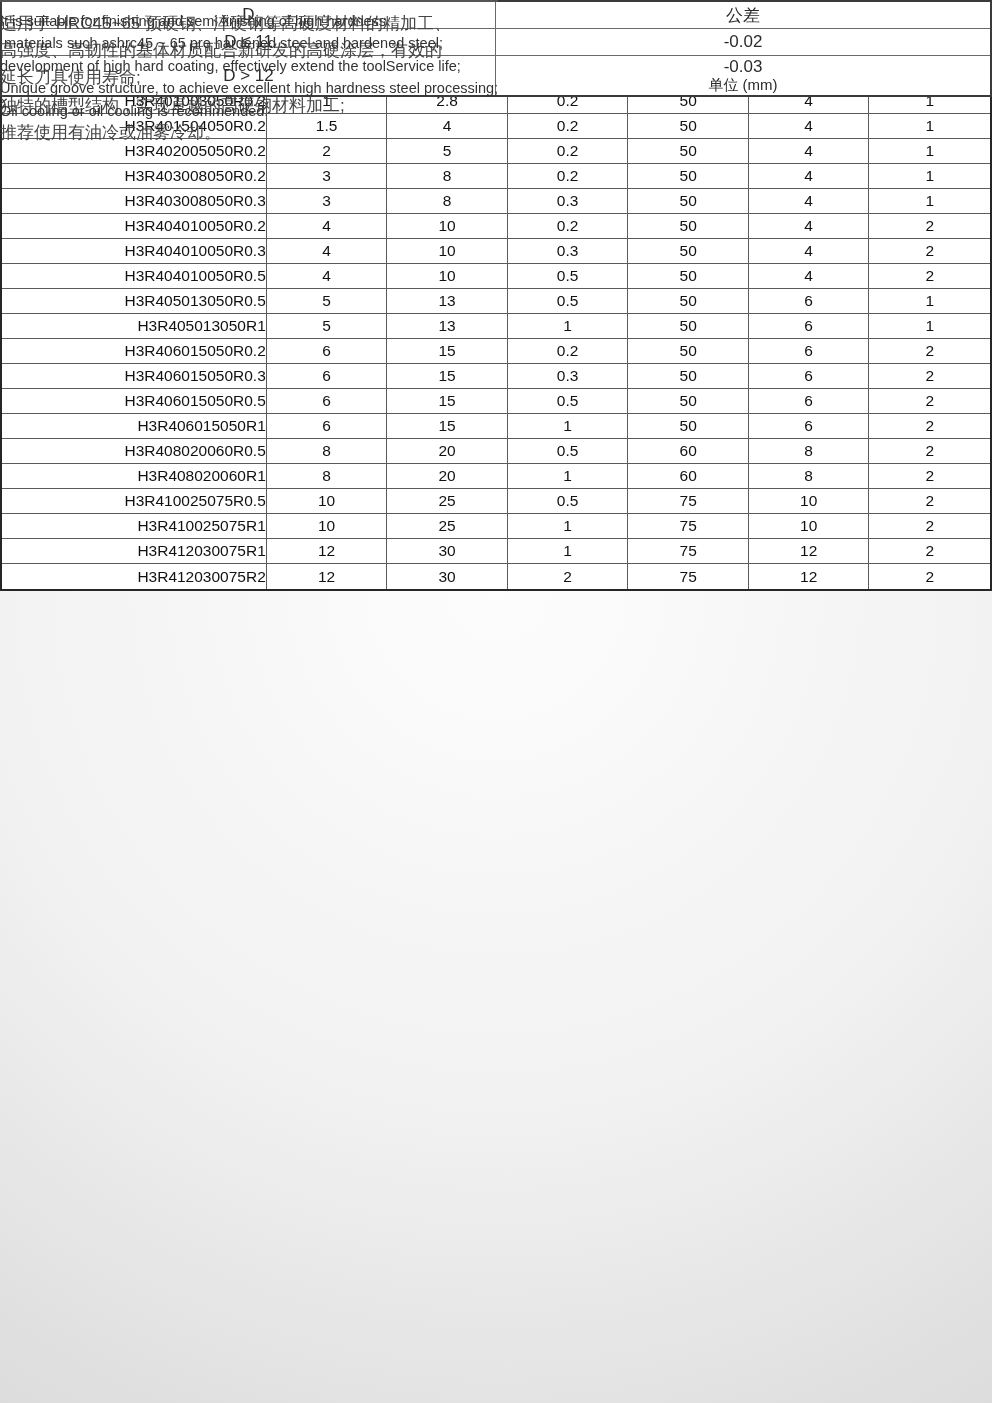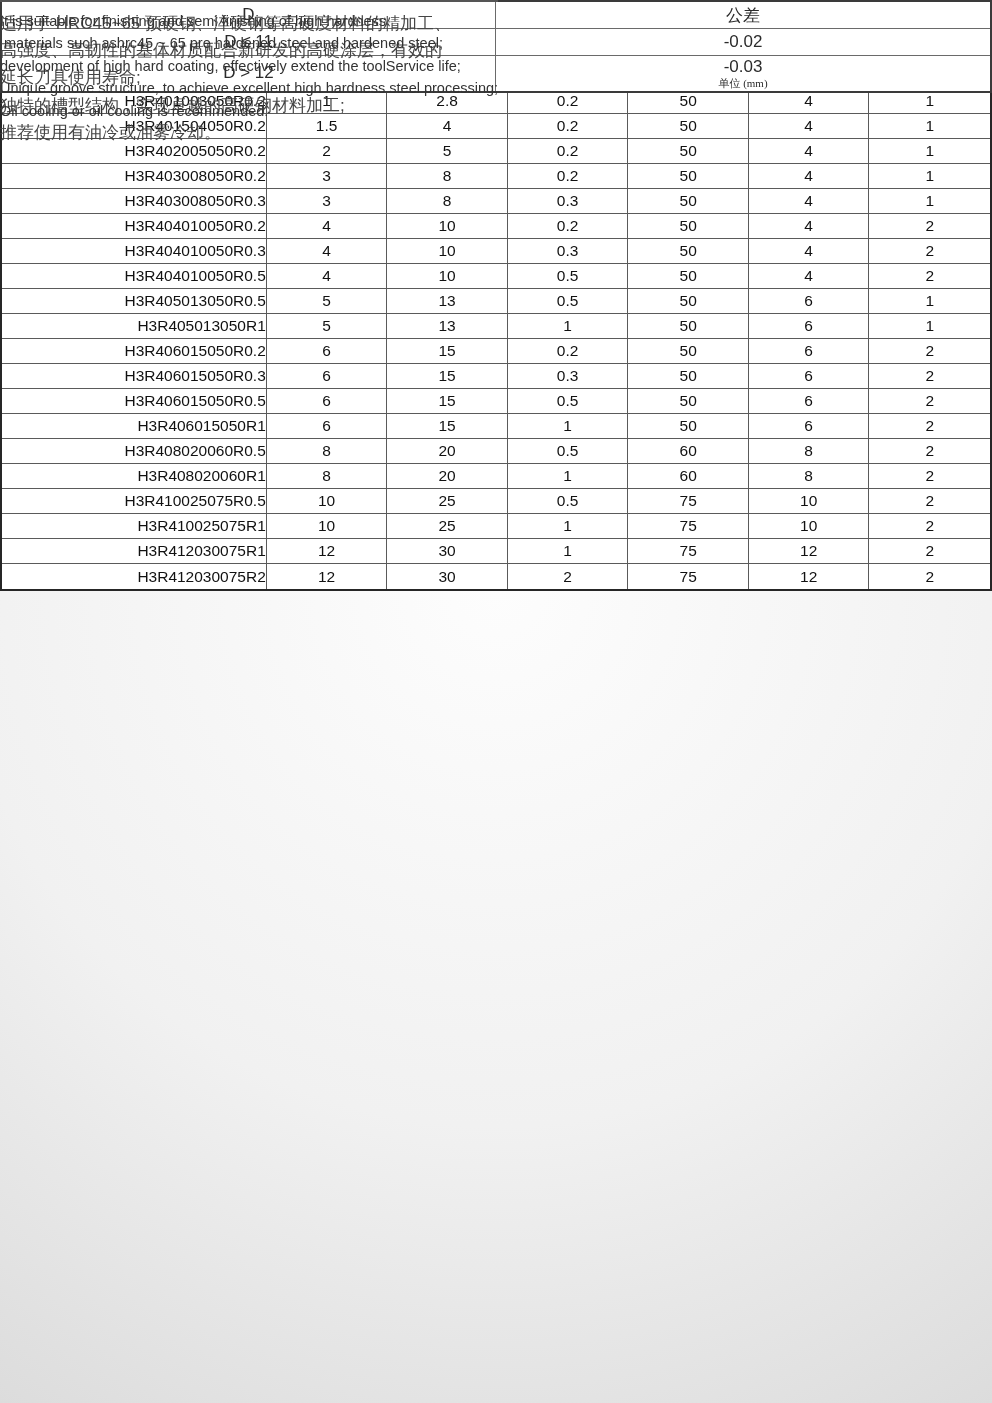--- a/index.html
+++ b/index.html
@@ -53,21 +53,21 @@
 
   
   .tol-wrap { position:absolute; left:730; top:1110; width:167; }
   table.tol { width:100%; border-collapse:separate; border-spacing:0; table-layout:fixed;
               background:#fff; border:2px solid #3a3a3a; }
   table.tol td { border-right:1px solid #6a6a6a; border-bottom:1px solid #6a6a6a;
                  text-align:center; font-size:17px; color:#2b2b2b; height:27px; background:#fff; }
   table.tol td:last-child { border-right:none; }
   table.tol tr:last-child td { border-bottom:none; }
   .tol-small { font-size:12px; line-height:1.1; padding:2px 0; }
-  .tol-unit  { font-size:11px; color:#2b2b2b;font-family:Liberation Serif, serif; }
+  .tol-unit  { font-size:15px; color:#2b2b2b; }
 
   
   .notes { position:absolute; top:1260; border-top:2px solid #555; padding-top:8px; }
   .notes-zh { left:95;  width:352; font-size:17px;   color:#454545; line-height:1.6; }
   .notes-en { left:452; width:465; font-size:14.5px; color:#333;    line-height:1.55; }
   .note-line { white-space:pre-wrap; }
 
   .footer-bar { position:absolute; left:95; top:1391; width:810; height:12; background:#d8d8d8; }
 
   

